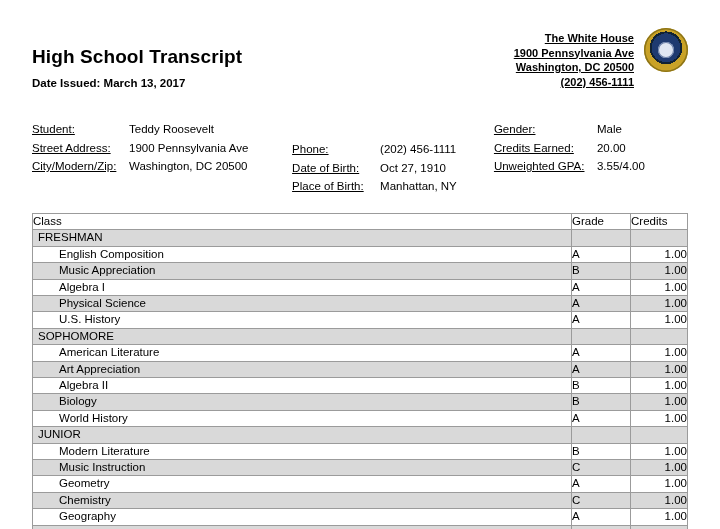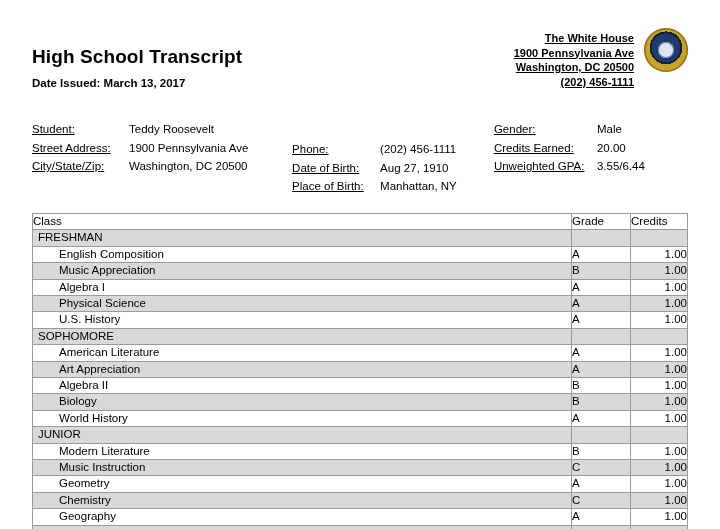--- a/index.html
+++ b/index.html
@@ -138,50 +138,50 @@
       </div>
       <div class="seal"></div>
     </div>
   </div>
 
   <div class="info">
     <div class="info-col c1">
       <div>
         <div class="lbl">Student:</div>
         <div class="lbl">Street Address:</div>
-        <div class="lbl">City/State/Zip:</div>
+        <div class="lbl">City/Modern/Zip:</div>
       </div>
       <div>
         <div class="val">Teddy Roosevelt</div>
         <div class="val">1900 Pennsylvania Ave</div>
         <div class="val">Washington, DC 20500</div>
       </div>
     </div>
     <div class="info-col c2">
       <div>
         <div class="lbl">Phone:</div>
         <div class="lbl">Date of Birth:</div>
         <div class="lbl">Place of Birth:</div>
       </div>
       <div>
         <div class="val">(202) 456-1111</div>
-        <div class="val">Aug 27, 1910</div>
+        <div class="val">Oct 27, 1910</div>
         <div class="val">Manhattan, NY</div>
       </div>
     </div>
     <div class="info-col c3">
       <div>
         <div class="lbl">Gender:</div>
         <div class="lbl">Credits Earned:</div>
         <div class="lbl">Unweighted GPA:</div>
       </div>
       <div>
         <div class="val">Male</div>
         <div class="val">20.00</div>
-        <div class="val">3.55/6.44</div>
+        <div class="val">3.55/4.00</div>
       </div>
     </div>
   </div>
 
   <div class="tbl-wrap">
     <table class="transcript">
       <thead>
         <tr>
           <th class="col-class">Class</th>
           <th class="col-grade">Grade</th>

